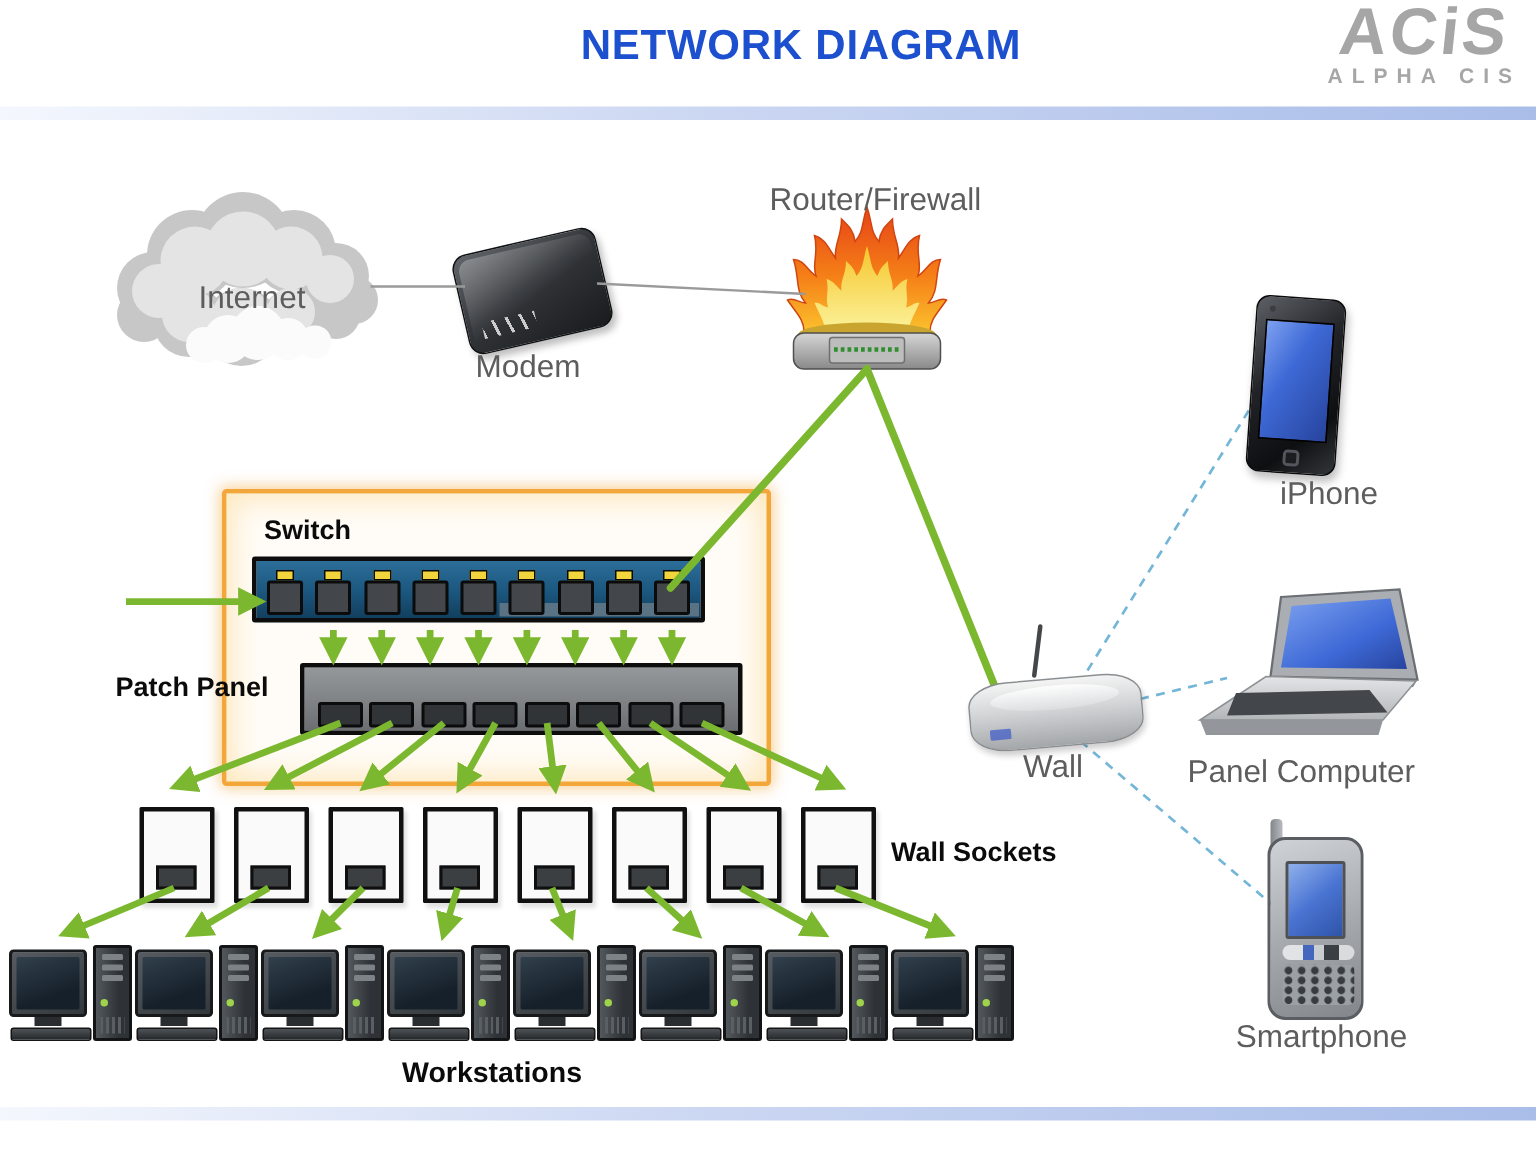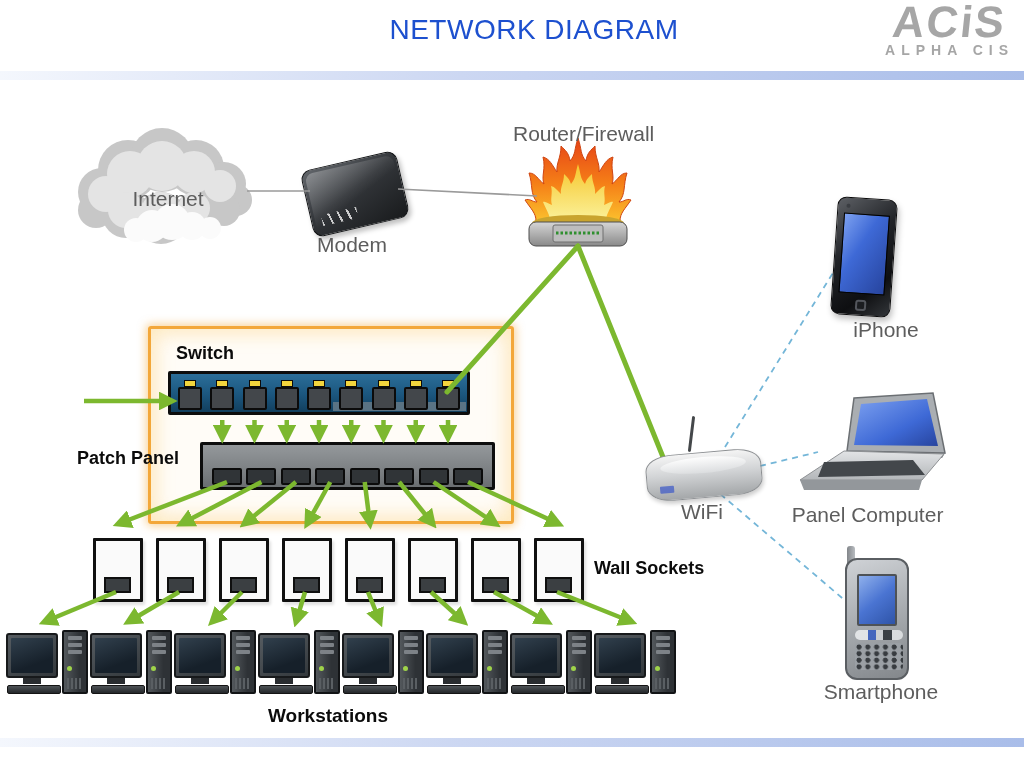--- a/index.html
+++ b/index.html
@@ -1,21 +1,21 @@
 <!DOCTYPE html>
 <html style="--blue: #1d50cf; --green: #7cb82f; --orange: #f3a73a; --dashed: #74b6d8; --logoGray: #a6a6a6;"><head>
 <meta charset="utf-8">
 <style>
   html,body{margin:0;padding:0;background:#fff;}
   .stage{position:relative;width:1024px;height:770px;background:#fff;overflow:hidden;
          font-family:"Liberation Sans",sans-serif;}
 
   
   .title{position:absolute;top:14px;left:0;right:0;text-align:center;
-         font-size:28px;font-weight:normal;letter-spacing:.5px;color:var(--blue,#1d50cf);padding-left:44px;}
+         font-size:28px;font-weight:bold;letter-spacing:.5px;color:var(--blue,#1d50cf);padding-left:44px;}
   .logo{position:absolute;top:0px;right:10px;text-align:center;color:var(--logoGray,#a6a6a6);}
   .logo-acis{font-size:44px;font-weight:800;letter-spacing:2px;line-height:44px;transform:skewX(-6deg);}
   .logo-sub{font-size:14px;font-weight:bold;letter-spacing:6px;margin-top:-2px;}
   .divider{position:absolute;left:0;width:1024px;height:9px;
            background:linear-gradient(90deg,#f4f7fd 0%,#ccd7f2 45%,#a9bde9 100%);}
   .div-top{top:71px;} .div-bottom{top:738px;}
 
   
   .blabel{position:absolute;font-size:18px;font-weight:bold;color:#0b0b0b;white-space:nowrap;}
   .glabel{position:absolute;font-size:21px;color:#5d5d5d;text-align:center;white-space:nowrap;}
@@ -463,18 +463,18 @@
     </div>
   </div>
 
   <div class="glabel" style="left:118px;top:187px;width:100px;">Internet</div>
   <div class="glabel" style="left:302px;top:233px;width:100px;">Modem</div>
   <div class="glabel" style="left:513px;top:122px;width:130px;">Router/Firewall</div>
   <div class="blabel" style="left:176px;top:343px;text-align:center;">Switch</div>
   <div class="blabel" style="left:77px;top:448px;">Patch Panel</div>
   <div class="blabel" style="left:594px;top:558px;">Wall Sockets</div>
   <div class="blabel" style="left:268px;top:705px;font-size:19px;">Workstations</div>
-  <div class="glabel" style="left:669px;top:500px;width:66px;">WiFi</div>
+  <div class="glabel" style="left:669px;top:500px;width:66px;">Wall</div>
   <div class="glabel" style="left:836px;top:318px;width:100px;">iPhone</div>
   <div class="glabel" style="left:790px;top:503px;width:155px;">Panel Computer</div>
   <div class="glabel" style="left:822px;top:680px;width:118px;">Smartphone</div>
 
 </div>
 
 </body></html>

